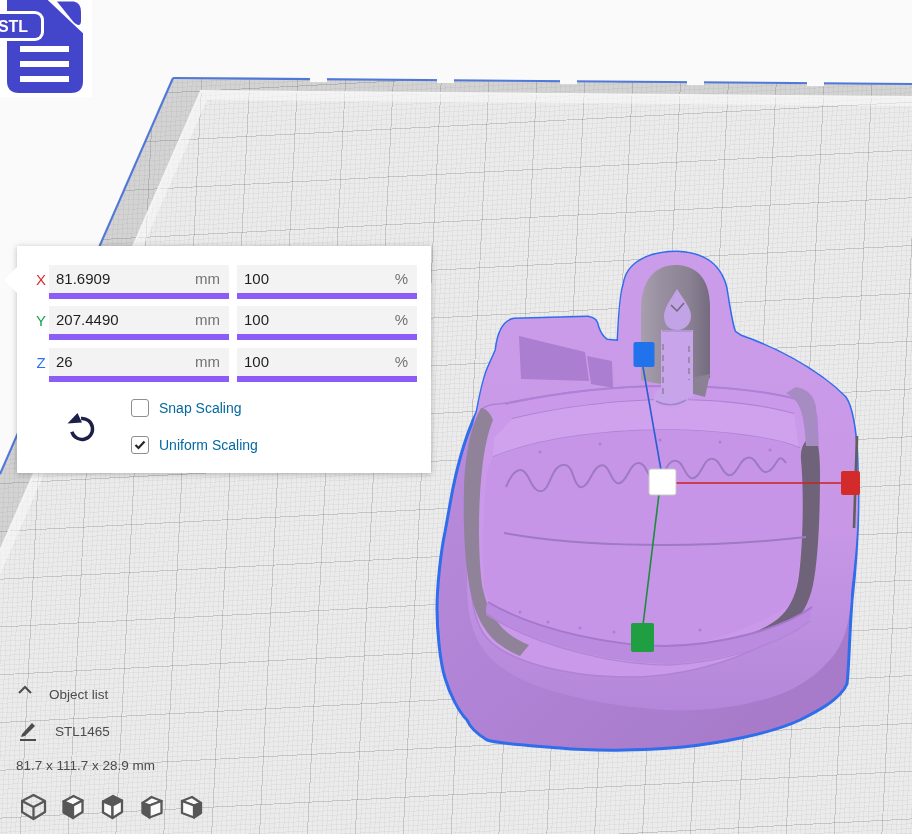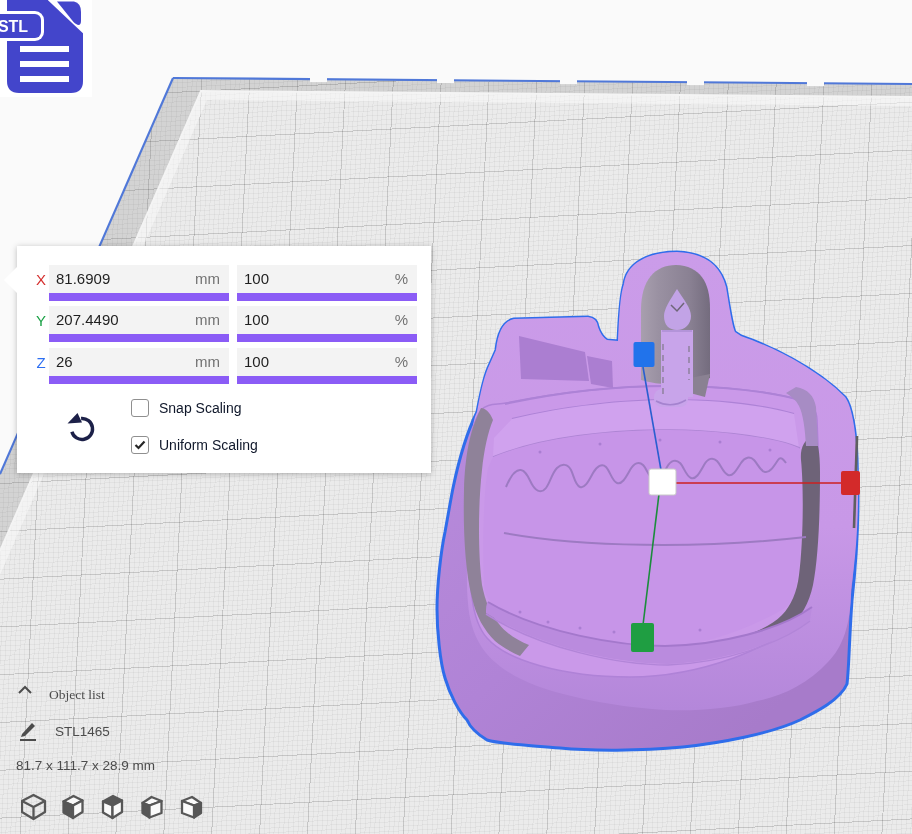--- a/index.html
+++ b/index.html
@@ -16,28 +16,28 @@
           #ebebeb;}
   #border-svg, #model-svg{position:absolute;left:0;top:0;}
   .panel{position:absolute;left:17px;top:246px;width:414px;height:227px;background:#fff;
          box-shadow:0 1px 6px rgba(0,0,0,0.25);}
   .panel .arrow{position:absolute;left:-13px;top:21px;width:0;height:0;
         border-top:13px solid transparent;border-bottom:13px solid transparent;
         border-right:13px solid #fff;}
   .axis{position:absolute;left:14px;width:20px;height:30px;line-height:30px;
         font-size:15px;text-align:center;}
   .fld{position:absolute;width:180px;height:28px;background:#f3f3f3;
-       border-bottom:8px solid #8b5cf6;font-size:15px;color:#1f1f1f;}
+       border-bottom:6px solid #8b5cf6;font-size:15px;color:#1f1f1f;}
   .fld .v{position:absolute;left:7px;top:5px;}
   .fld .u{position:absolute;right:9px;top:5px;color:#737373;}
   .r0{top:19px;} .r1{top:60px;} .r2{top:102px;}
   .c0{left:32px;} .c1{left:220px;}
   .chk{position:absolute;left:114px;width:16px;height:16px;background:#fff;
        border:1px solid #8f8f8f;border-radius:3px;}
-  .chklab{position:absolute;left:142px;font-size:14px;color:#0f172a;line-height:18px;}
+  .chklab{position:absolute;left:142px;font-size:14px;color:#0369a1;line-height:18px;}
   .olabel{position:absolute;font-size:13.5px;color:#4c4c4c;}
 </style>
 </head>
 <body>
 <div id="grid"></div>
 <svg id="border-svg" width="912" height="834" viewBox="0 0 912 834">
   <path d="M0,0 L912,0 L912,84 L173,78 L0,474 Z" fill="#fafafa"></path>
   <path d="M173,78 L912,84 L912,97 L201,91 L0,551 L0,474 Z" fill="rgba(88,88,88,0.16)"></path>
   <path d="M 912,97 L 201,91 L 0,551 L 0,575 L 207,100 L 912,106 Z" fill="rgba(252,252,252,0.5)"></path>
   <path d="M912,97 L201,91 L0,551" fill="none" stroke="#f4f4f4" stroke-width="2"></path>
@@ -307,21 +307,21 @@
   <text x="13" y="31.5" font-size="16" font-weight="bold" fill="#ffffff" text-anchor="middle">STL</text>
   <g fill="#ffffff">
     <rect x="20" y="46" width="49" height="6"></rect>
     <rect x="20" y="61" width="49" height="6"></rect>
     <rect x="20" y="76" width="49" height="6"></rect>
   </g>
 </svg>
 <svg class="olist" style="position:absolute;left:16px;top:683px;" width="18" height="14" viewBox="0 0 18 14">
   <path d="M3,10 L9,4 L15,10" fill="none" stroke="#4c4c4c" stroke-width="2"></path>
 </svg>
-<div class="olabel" style="left:49px;top:687px;font-family:Liberation Serif, serif;">Object list</div>
+<div class="olabel" style="left:49px;top:687px;">Object list</div>
 <svg class="olist" style="position:absolute;left:18px;top:720px;" width="20" height="22" viewBox="0 0 20 22">
   <path d="M4,14 L14,3 L17,6 L7,16 L3,17 Z" fill="#4c4c4c"></path>
   <path d="M2,20 L18,20" stroke="#4c4c4c" stroke-width="2"></path>
 </svg>
 <div class="olabel" style="left:55px;top:724px;">STL1465</div>
 <div class="olabel" style="left:16px;top:758px;">81.7 x 111.7 x 28.9 mm</div>
 <svg style="position:absolute;left:21px;top:793px;" width="202" height="28" viewBox="0 0 202 28">
   <g stroke="#575757" stroke-width="2.3" stroke-linejoin="round" fill="none">
     <path d="M12.5,2 L24,8 L24,19 L12.5,26 L1,19 L1,8 Z"></path>
     <path d="M1,8 L12.5,14 L24,8 M12.5,14 L12.5,26"></path>

